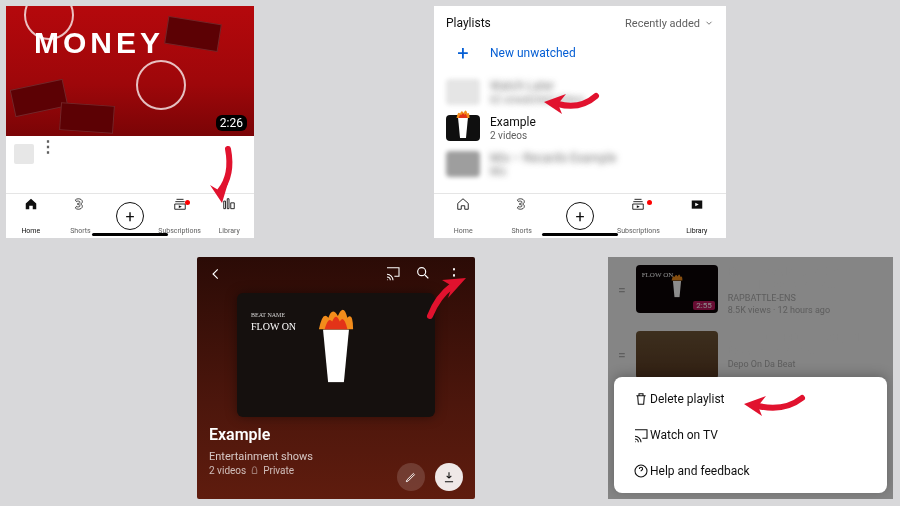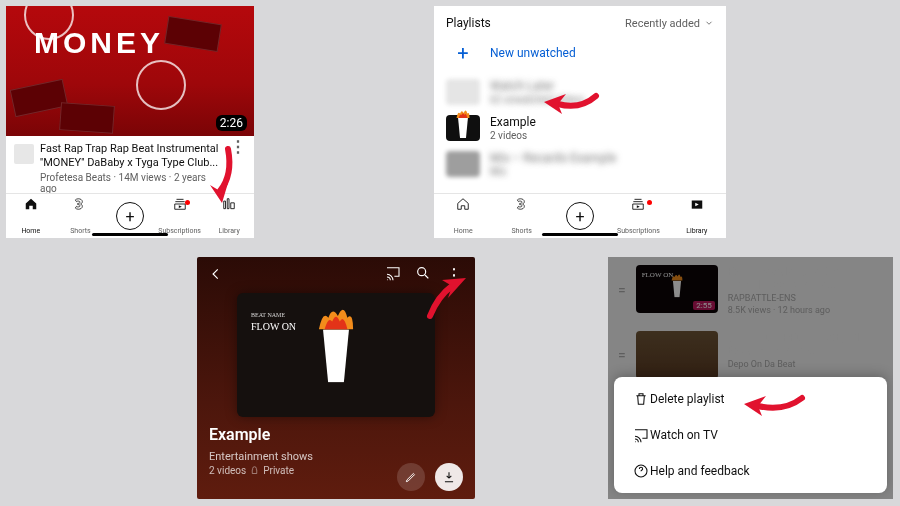--- a/index.html
+++ b/index.html
@@ -98,24 +98,20 @@
       <div class="bill b1"></div>
         <div class="bill b2"></div>
         <div class="bill b3"></div>
       <div class="circle c1"></div>
         <div class="circle c2"></div>
       <span class="money-txt">MONEY</span>
       <span class="dur">2:26</span>
     </div>
     <div class="p1-meta">
       <div class="p1-avatar"></div>
-      <div class="p1-text">
-        <div class="p1-title">Fast Rap Trap Rap Beat Instrumental ''MONEY'' DaBaby x Tyga Type Club...</div>
-        <div class="p1-sub">Profetesa Beats · 14M views · 2 years ago</div>
-      </div>
       <div class="p1-more">⋮</div>
     </div>
 
     <div class="nav-bar">
       <div class="nav-item active">
         <div class="nav-icon">
             <svg width="14" height="14" viewBox="0 0 24 24">
               <path d="M3 11 12 3l9 8v10h-6v-6h-6v6H3z" fill="currentColor"></path>
             </svg>
           </div>

